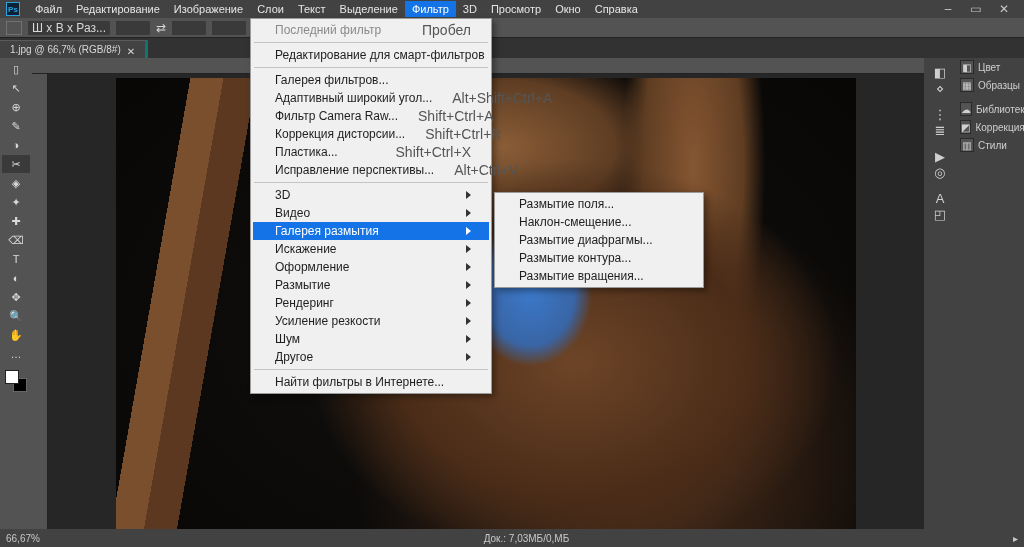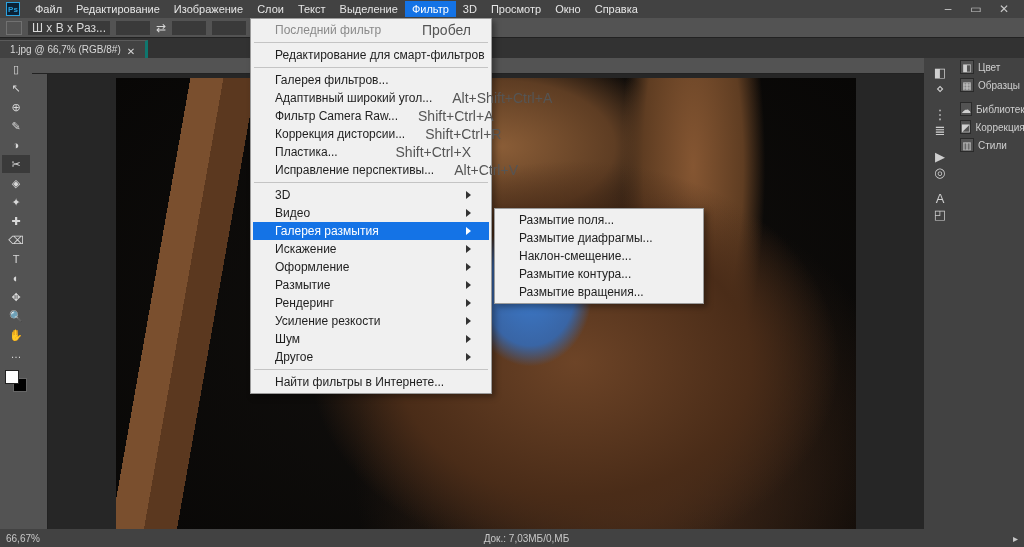--- a/index.html
+++ b/index.html
@@ -333,29 +333,29 @@
   </div>
   <div class="row arrow">
     <span class="lbl">Другое</span>
   </div>
   <div class="sep"></div>
   <div class="row">
     <span class="lbl">Найти фильтры в Интернете...</span>
   </div>
 </div>
 
-<div class="menu submenu" style="top:208px; left:494px;">
+<div class="menu submenu" style="top:192px; left:494px;">
   <div class="row">
     <span class="lbl">Размытие поля...</span>
   </div>
   <div class="row">
+    <span class="lbl">Наклон-смещение...</span>
+  </div>
+  <div class="row">
     <span class="lbl">Размытие диафрагмы...</span>
   </div>
   <div class="row">
-    <span class="lbl">Наклон-смещение...</span>
-  </div>
-  <div class="row">
     <span class="lbl">Размытие контура...</span>
   </div>
   <div class="row">
     <span class="lbl">Размытие вращения...</span>
   </div>
 </div>
 
 </body></html>

